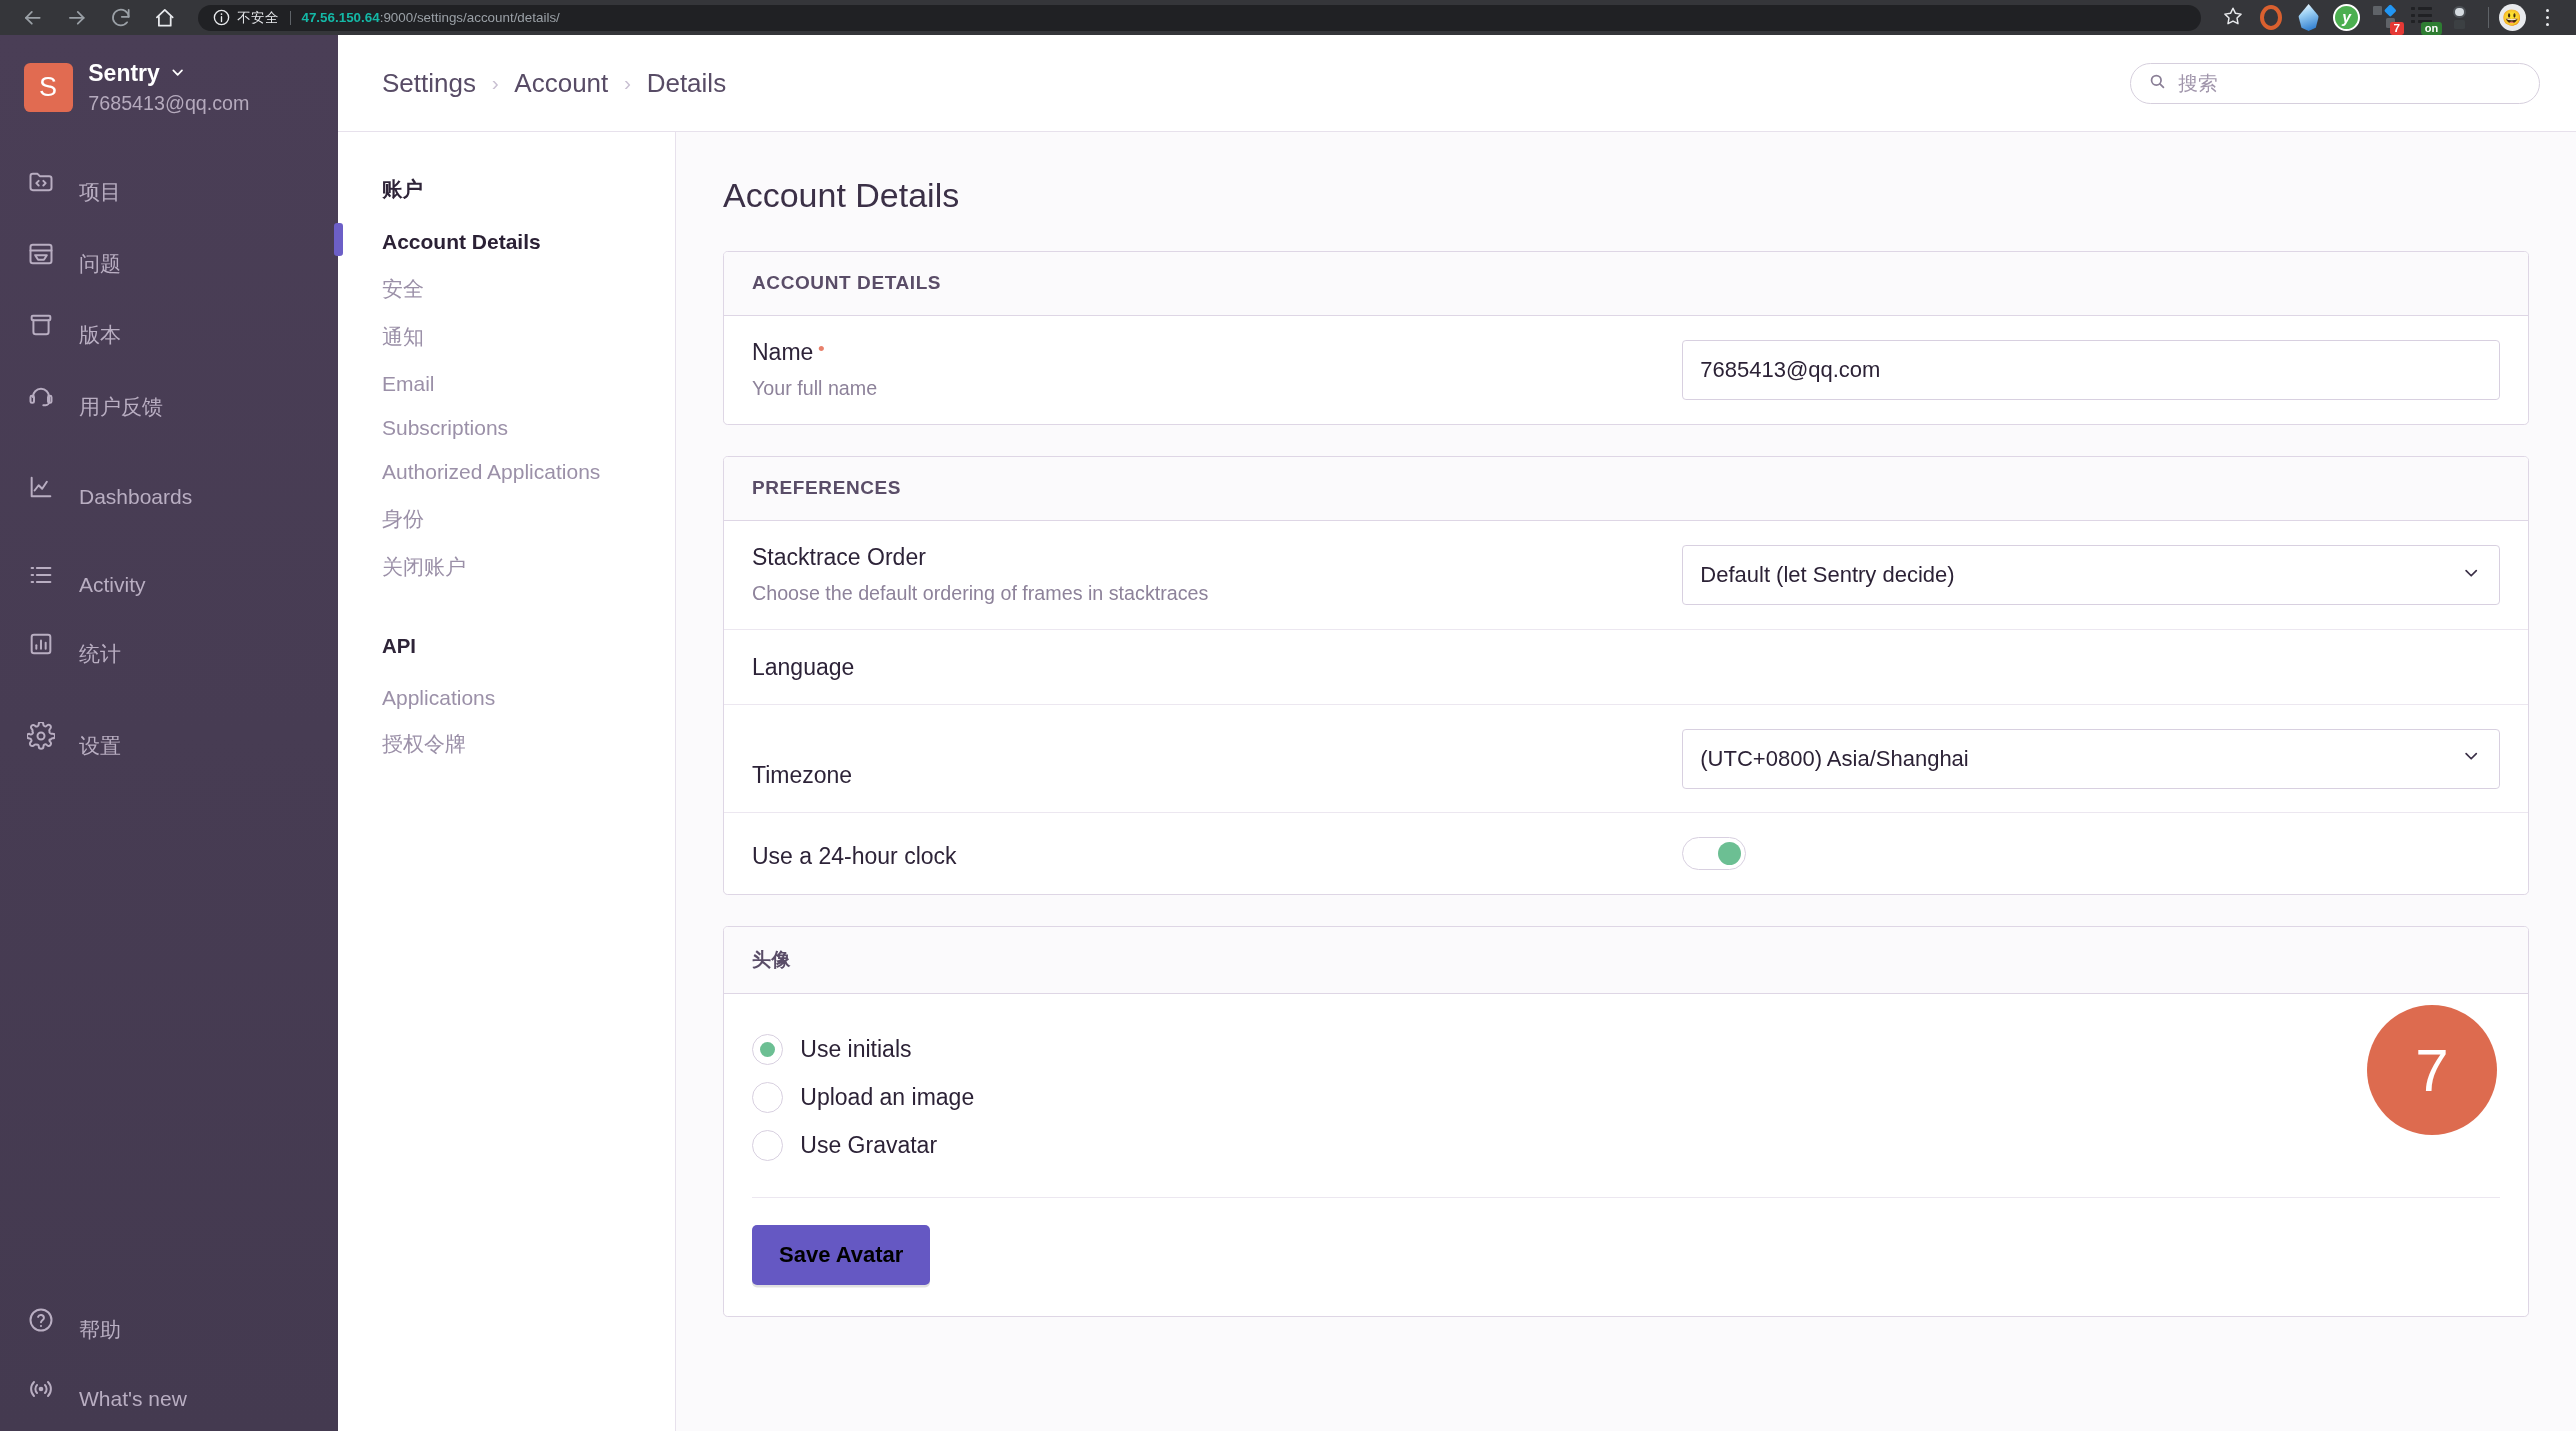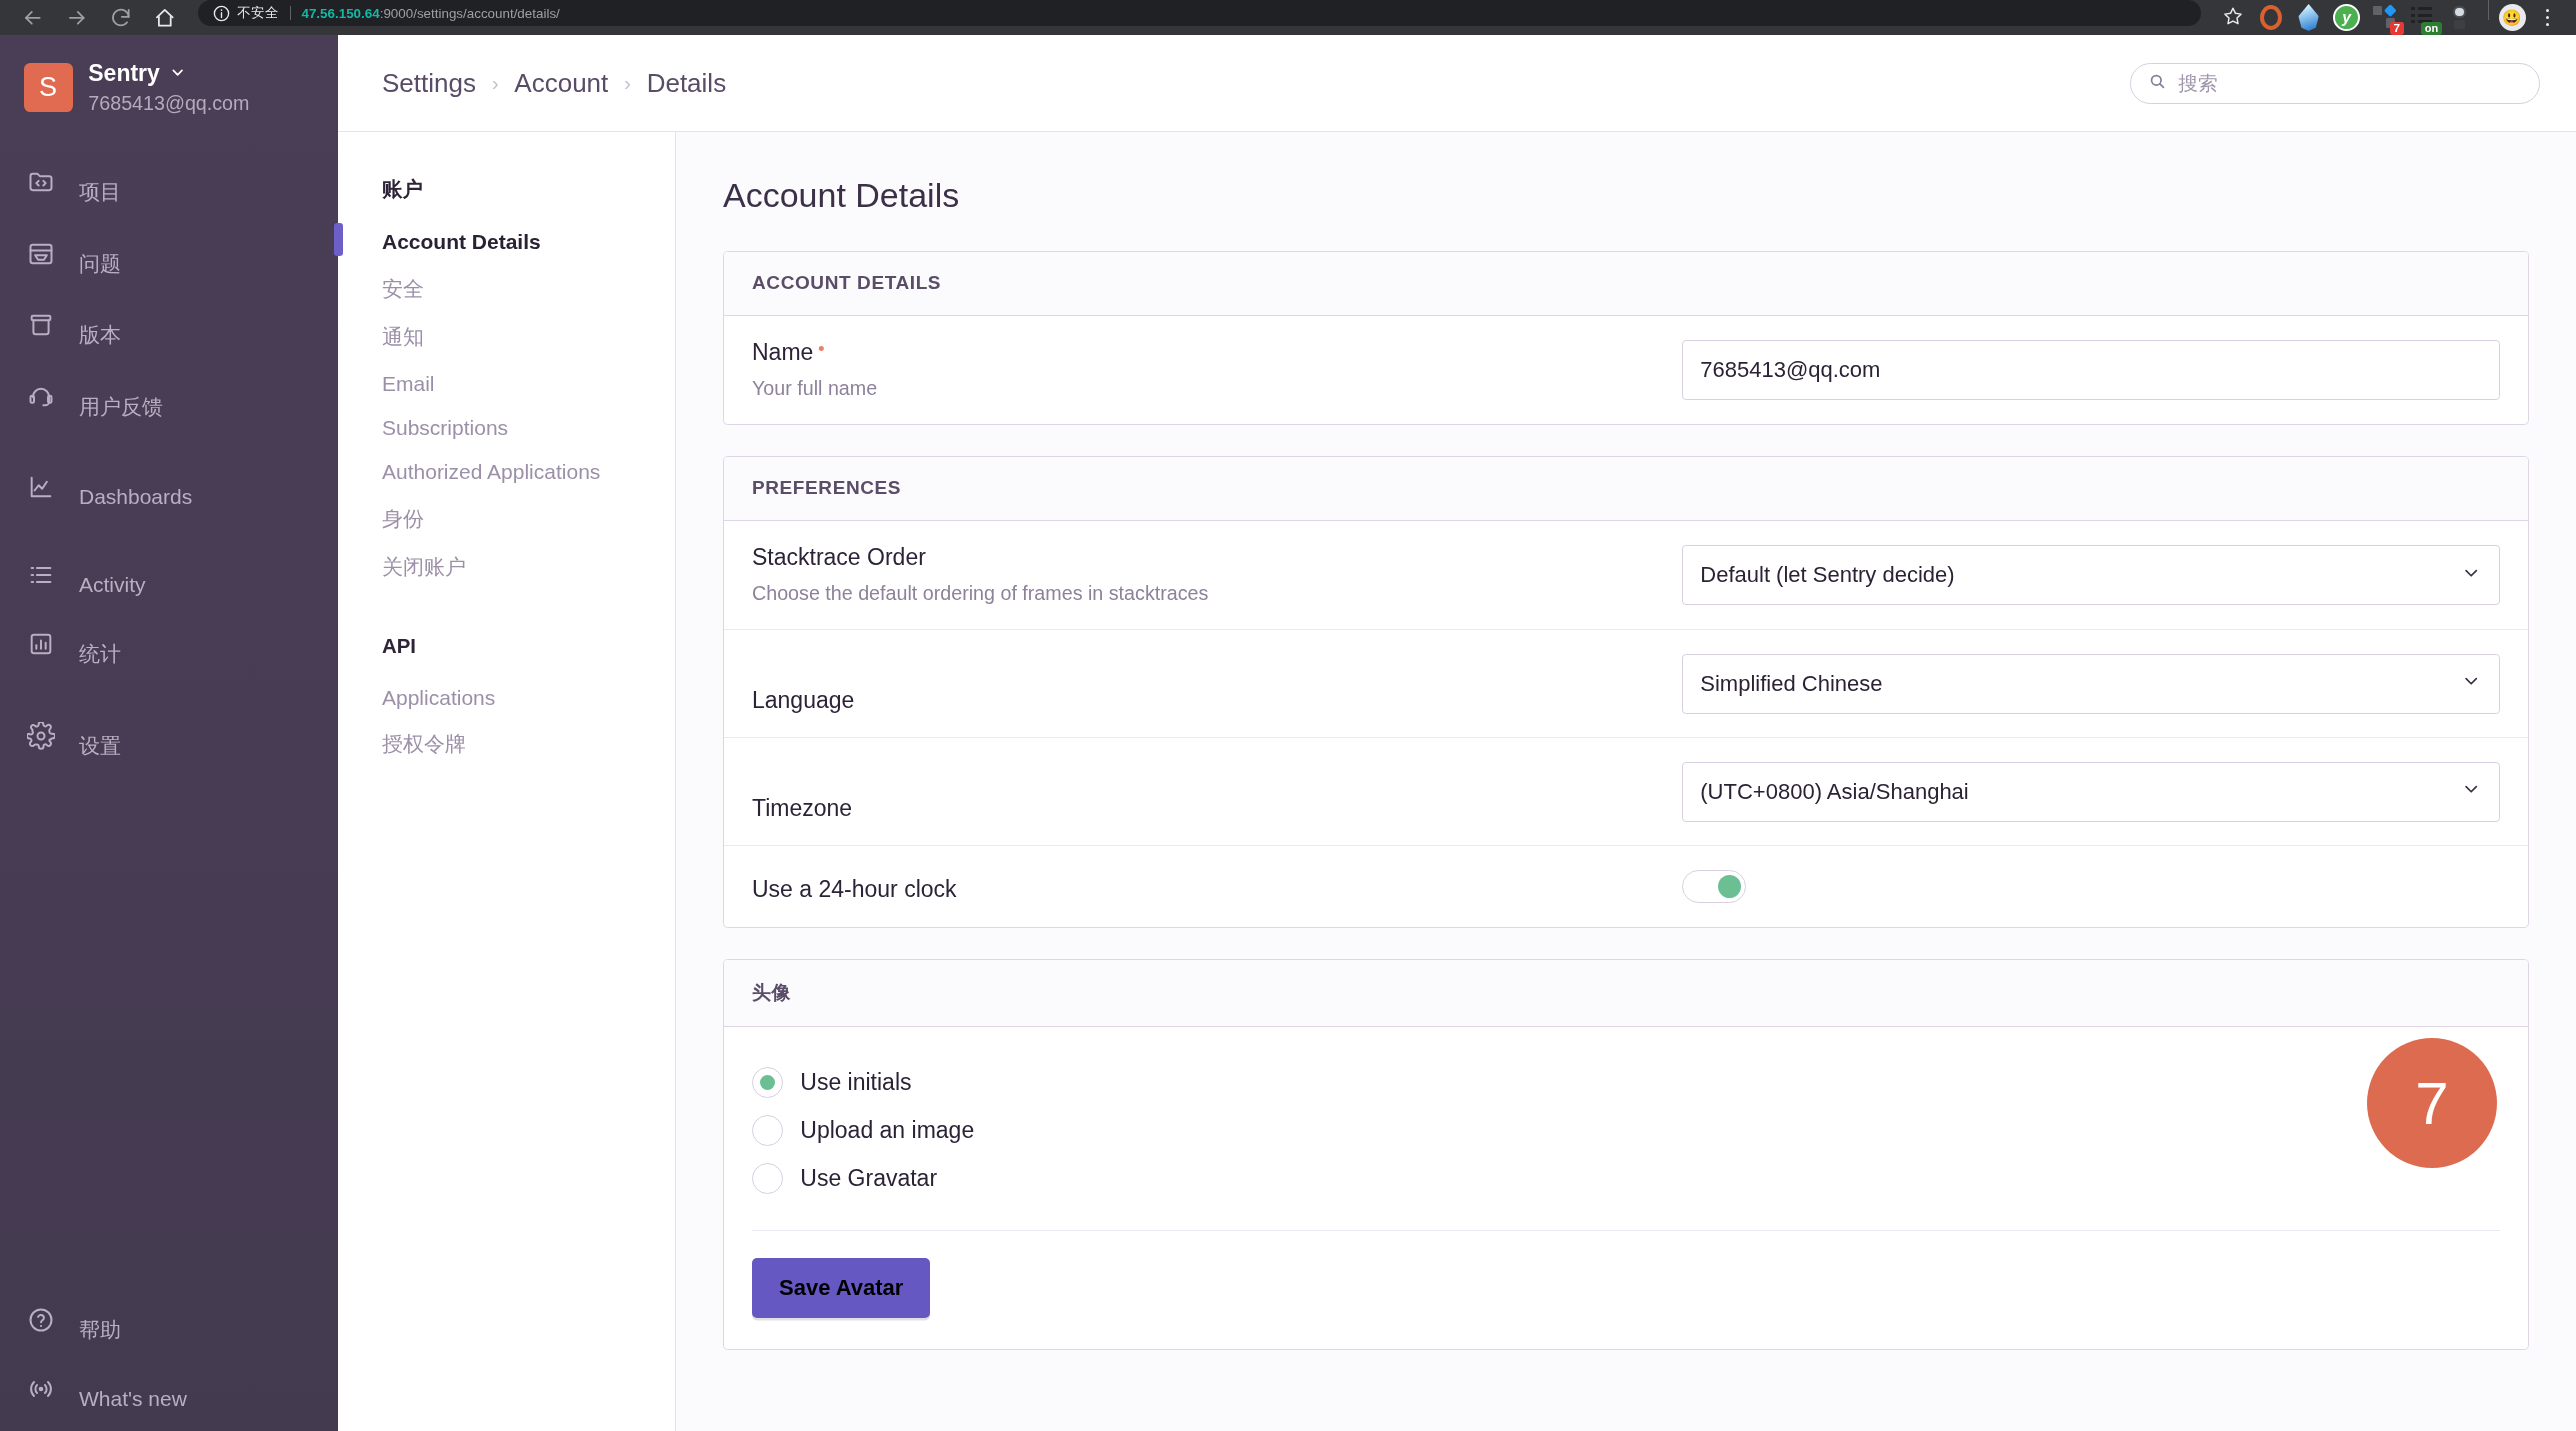--- a/index.html
+++ b/index.html
@@ -7,21 +7,21 @@
     width: 2576px; height: 1431px;
     font-family: "Liberation Sans", sans-serif;
     background: #ffffff;
     overflow: hidden;
   }
 
   
   .browser-bar {
     height: 35px; width: 100%;
     background: #35363a;
-    display: flex; 
+    display: flex; align-items: center;
     padding: 0 11px;
     gap: 0px;
   }
   .nav-btn {
     width: 44px; height: 35px;
     display: flex; align-items: center; justify-content: center;
     flex: 0 0 auto;
   }
   .nav-btn svg { display:block; }
   .omnibox {
@@ -601,30 +601,20 @@
                     </svg>
                 </span>
               </div>
             </div>
           </div>
 
           <div class="frow">
             <div class="flabel-wrap">
               <div class="flabel">Language</div>
             </div>
-            <div class="fctrl">
-              <div class="select-box">
-                <span>Simplified Chinese</span>
-                <span class="chev">
-                  <svg width="20.4" height="20.4" viewBox="0 0 24 24" fill="none" stroke="#3b3047" stroke-width="2" stroke-linecap="round" stroke-linejoin="round">
-                      <path d="M6 9l6 6 6-6"></path>
-                    </svg>
-                </span>
-              </div>
-            </div>
           </div>
 
           <div class="frow">
             <div class="flabel-wrap">
               <div class="flabel">Timezone</div>
             </div>
             <div class="fctrl">
               <div class="select-box">
                 <span>(UTC+0800) Asia/Shanghai</span>
                 <span class="chev">

